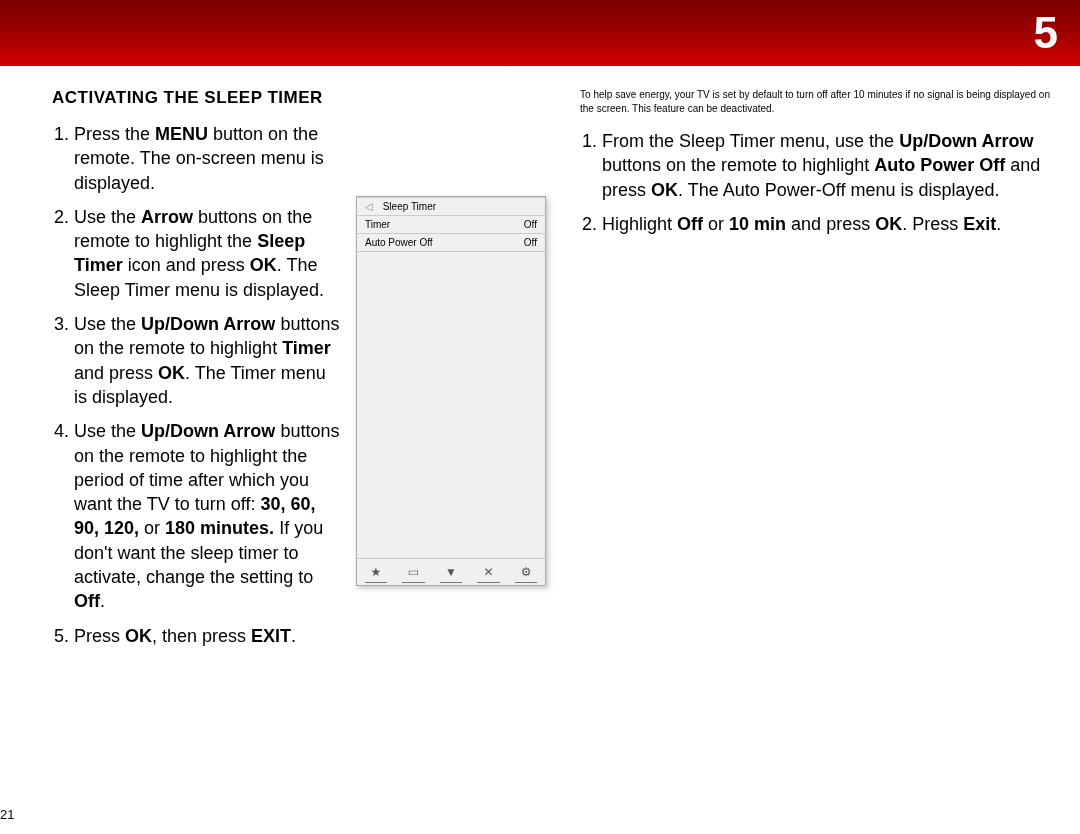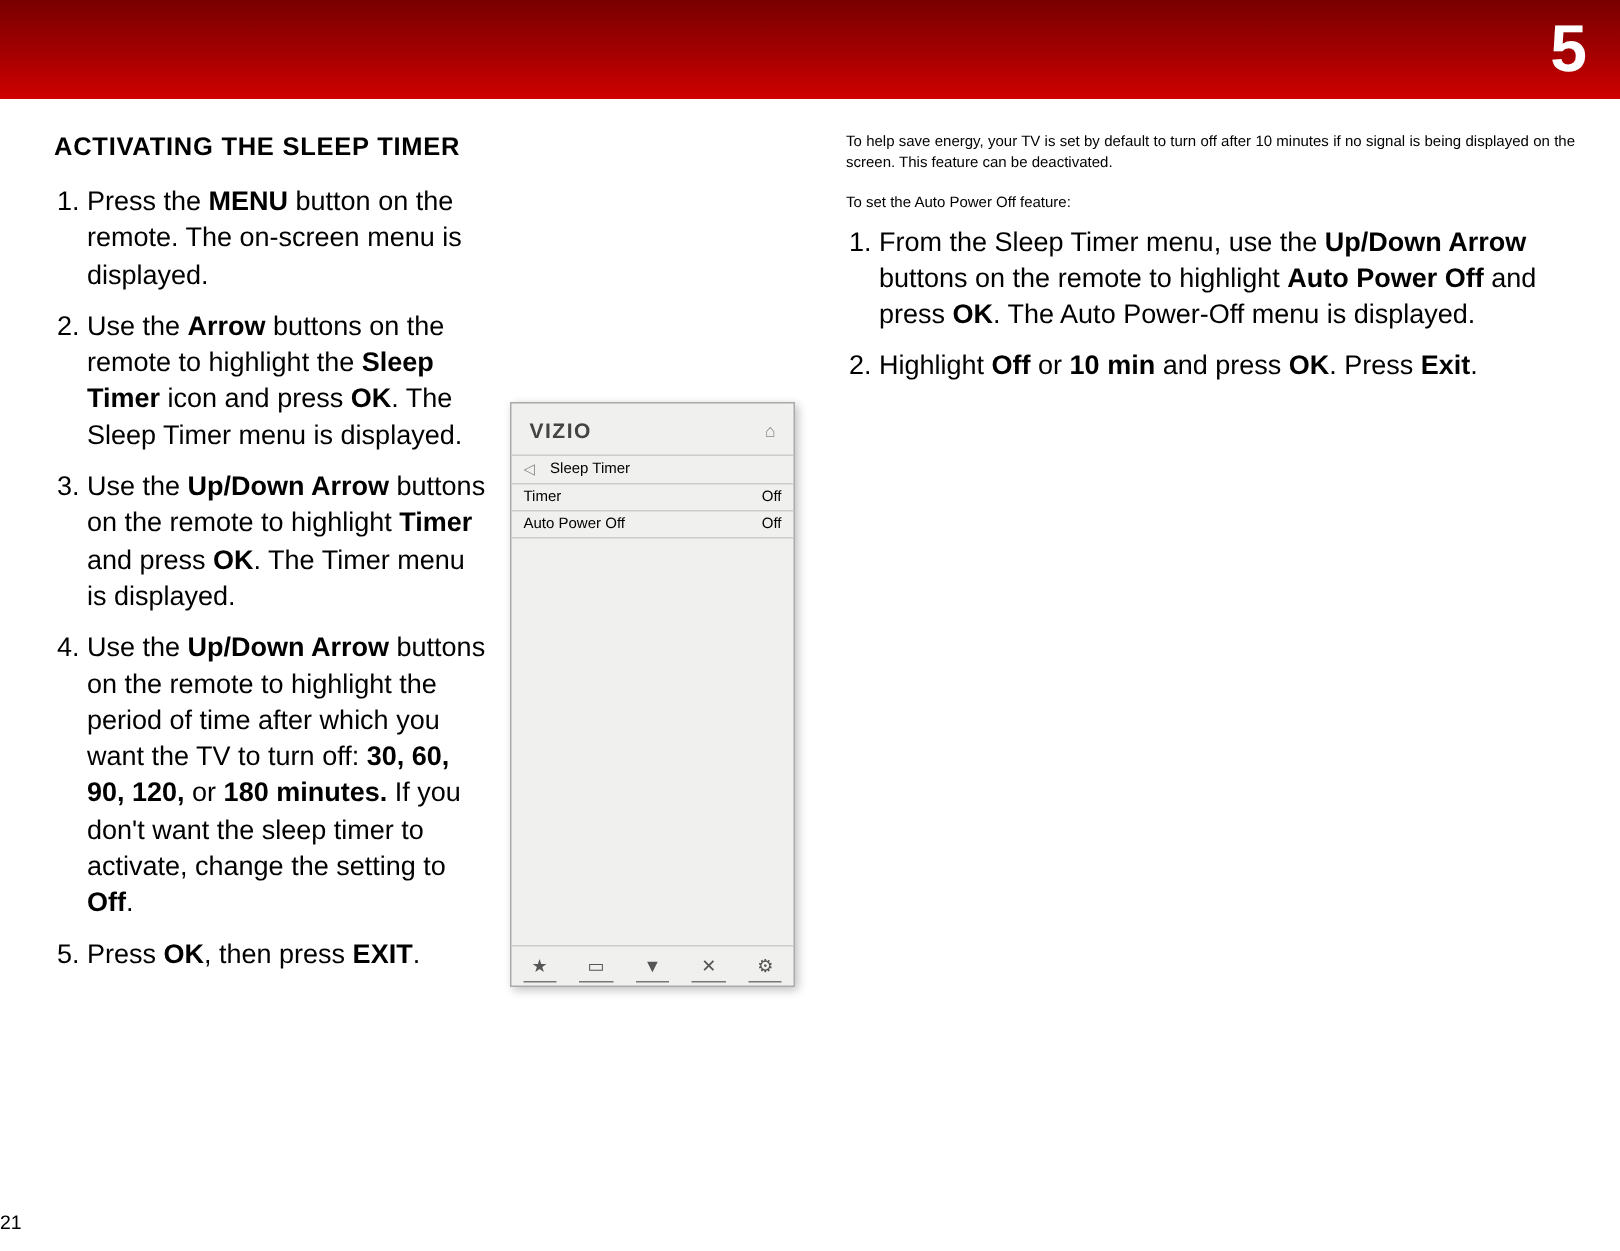--- a/index.html
+++ b/index.html
@@ -26,20 +26,21 @@
     font-size: 44px;
     font-weight: bold;
   }
   .content {
     padding: 22px 30px 0 36px;
     display: flex;
     gap: 30px;
   }
   .col-left {
     flex: 0 0 498px;
+    margin-left: 16px;
   }
   .col-right {
     flex: 1;
   }
   .section-title {
     font-size: 17px;
     font-weight: bold;
     letter-spacing: 0.5px;
     margin: 0 0 14px 0;
     text-transform: uppercase;
@@ -51,21 +52,21 @@
     text-align: justify;
   }
   .sub-heading {
     font-size: 14px;
     font-weight: bold;
     margin: 0 0 3px 0;
   }
   .left-flex {
     display: flex;
     gap: 14px;
-    align-items: flex-end;
+    align-items: center;
   }
   .left-text {
     flex: 0 0 290px;
   }
   ol {
     margin: 0;
     padding-left: 22px;
     font-size: 18px;
     line-height: 1.35;
   }
@@ -181,24 +182,20 @@
           <li>
             <span>Use the </span><span class="b">Up/Down Arrow</span><span> buttons on the remote to highlight the period of time after which you want the TV to turn off: </span><span class="b">30, 60, 90, 120,</span><span> or </span><span class="b">180 minutes.</span><span> If you don't want the sleep timer to activate, change the setting to </span><span class="b">Off</span><span>.</span>
           </li>
           <li>
             <span>Press </span><span class="b">OK</span><span>, then press </span><span class="b">EXIT</span><span>.</span>
           </li>
         </ol>
       </div>
 
       <div class="tv-menu">
-        <div class="tv-header">
-          <span class="vizio-logo">VIZIO</span>
-          <span class="home-icon">⌂</span>
-        </div>
         <div class="tv-subhead">
           <span class="back-arrow">◁</span>
           <span>Sleep Timer</span>
         </div>
         <div class="tv-row">
           <span>Timer</span>
           <span>Off</span>
         </div>
         <div class="tv-row">
           <span>Auto Power Off</span>
@@ -210,21 +207,20 @@
           <span class="tv-footer-item" style="font-weight:bold">▼</span>
           <span class="tv-footer-item">✕</span>
           <span class="tv-footer-item">⚙</span>
         </div>
       </div>
     </div>
   </div>
 
   <div class="col-right">
     <p class="para">To help save energy, your TV is set by default to turn off after 10 minutes if no signal is being displayed on the screen. This feature can be deactivated.</p>
-    <p class="para" style="margin-bottom:6px">To set the Auto Power Off feature:</p>
     <ol>
       <li>
         <span>From the Sleep Timer menu, use the </span><span class="b">Up/Down Arrow</span><span> buttons on the remote to highlight </span><span class="b">Auto Power Off</span><span> and press </span><span class="b">OK</span><span>. The Auto Power-Off menu is displayed.</span>
       </li>
       <li>
         <span>Highlight </span><span class="b">Off</span><span> or </span><span class="b">10 min</span><span> and press </span><span class="b">OK</span><span>. Press </span><span class="b">Exit</span><span>.</span>
       </li>
     </ol>
   </div>
 </div>

